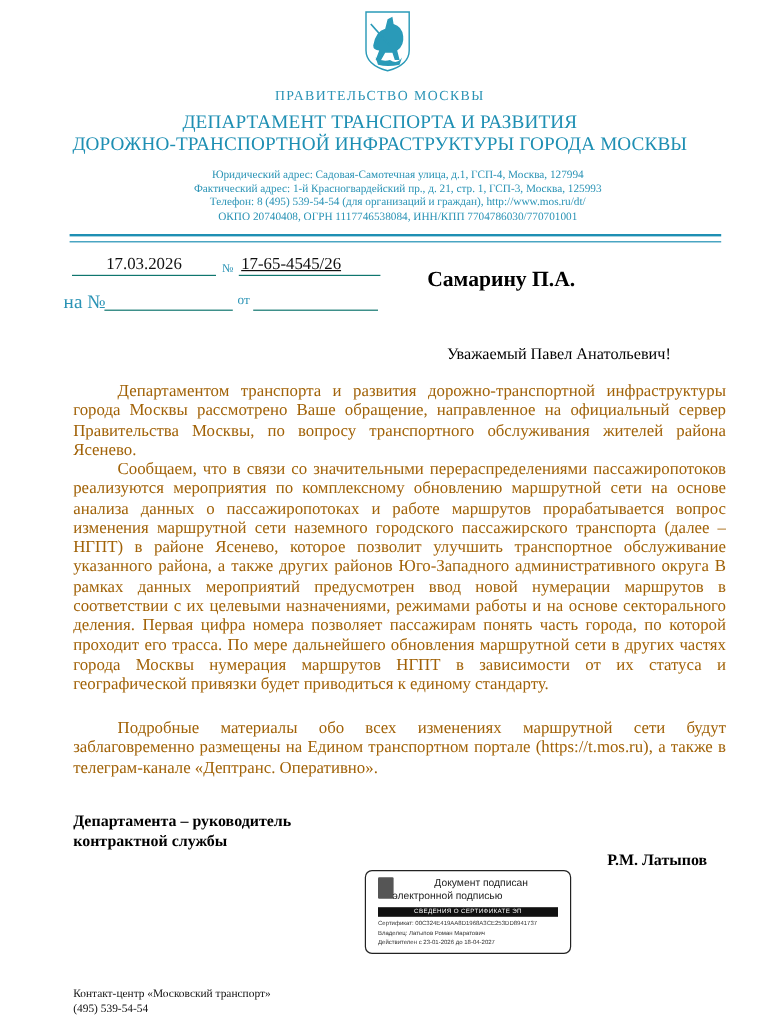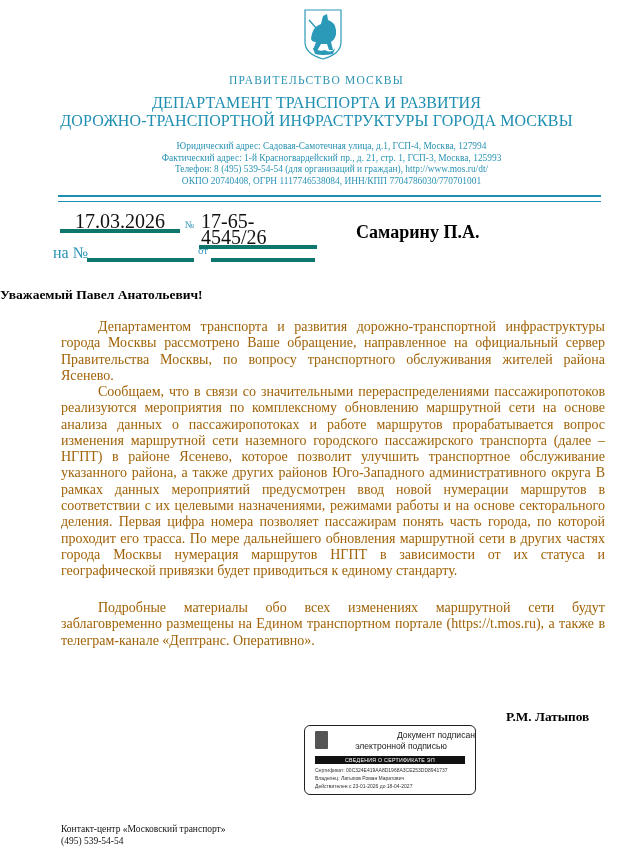--- a/index.html
+++ b/index.html
@@ -9,41 +9,41 @@
   .gov { left: 0; width: 633px; top: 74px; text-align: center; font-size: 11.5px; letter-spacing: 1.2px; color: #2a93b5; }
   .dept { left: 0; width: 633px; text-align: center; font-size: 16px; font-weight: normal; color: #1e8fb3; letter-spacing: 0.1px; }
   .dept1 { top: 94px; }
   .dept2 { top: 112px; }
   .addr { left: 0; width: 663px; text-align: center; font-size: 9.4px; color: #2a93b5; line-height: 11.5px; }
   .addr1 { top: 141px; }
   .addr2 { top: 152.5px; }
   .addr3 { top: 164px; }
   .addr4 { top: 175.5px; }
   .rule { left: 58px; width: 543px; top: 195px; height: 4px; border-top: 2px solid #1e8fb3; border-bottom: 1px solid #1e8fb3; }
-  .ulfield { border-bottom: 4px solid #0f766e; font-size: 20px; line-height: 16px; text-align: center; color: #111; }
+  .ulfield { border-bottom: 1px solid #0f766e; font-size: 14px; line-height: 16px; text-align: center; color: #111; }
   .date-field { left: 60px; top: 213px; width: 120px; }
   .num-label { left: 185px; top: 219px; font-size: 10px; color: #2a93b5; }
-  .num-field { left: 199px; top: 213px; width: 116px; text-align: left; padding-left: 2px; }
+  .num-field { left: 199px; top: 213px; width: 116px; text-align: left; padding-left: 2px; text-decoration: underline; }
   .on-label { left: 53px; top: 244px; font-size: 16px; color: #2a93b5; }
   .on-field { left: 87px; top: 246px; width: 107px; height: 12px; }
   .from-label { left: 198px; top: 244px; font-size: 11px; color: #2a93b5; }
   .from-field { left: 211px; top: 246px; width: 104px; height: 12px; }
   .addressee { left: 356px; top: 222px; font-size: 18px; font-weight: bold; }
-  .greeting { left: 0; width: 559px; top: 287px; text-align: left; font-size: 13.5px; font-weight: bold; }
+  .greeting { left: 0; width: 559px; top: 287px; text-align: right; font-size: 13.5px; font-weight: normal; }
   .body { left: 61px; width: 544px; font-size: 14px; line-height: 16.3px; text-align: justify; color: #a16207; }
   .body p { margin: 0; text-indent: 37px; }
   .p1 { top: 319px; }
   .p2 { top: 384px; }
   .p3 { top: 600px; }
   .sig-title { left: 61px; top: 675px; font-size: 13.3px; font-weight: bold; line-height: 17px; }
   .sig-name { left: 506px; top: 709px; font-size: 13.3px; font-weight: bold; }
   .stamp { left: 304px; top: 725px; width: 170px; height: 68px; border: 1.3px solid #222; border-radius: 6px; font-family: "Liberation Sans", sans-serif; }
   .stamp .slogo { position: absolute; left: 10px; top: 5px; width: 13px; height: 18px; background: #555; border-radius: 1px; }
-  .stamp .sline1 { position: absolute; left: 22px; width: 148px; top: 4px; text-align: right; font-size: 8.6px; color: #222; }
-  .stamp .sline2 { position: absolute; left: 22px; width: 148px; top: 15px; text-align: center; font-size: 8.6px; color: #222; }
+  .stamp .sline1 { position: absolute; left: 22px; width: 148px; top: 4px; text-align: center; font-size: 8.6px; color: #222; }
+  .stamp .sline2 { position: absolute; left: 22px; width: 148px; top: 15px; font-size: 8.6px; color: #222; }
   .stamp .sbar { position: absolute; left: 10px; width: 150px; top: 30px; height: 8px; background: #111; color: #fff; font-size: 5.2px; line-height: 8px; text-align: center; letter-spacing: 0.3px; }
   .stamp .sinfo { position: absolute; left: 10px; font-size: 5px; color: #333; white-space: nowrap; }
   .si1 { top: 41px; } .si2 { top: 49px; } .si3 { top: 57px; }
   .contact { left: 61px; top: 824px; font-size: 9.5px; line-height: 11.5px; color: #111; }
 </style>
 </head>
 <body>
 
 <svg class="abs emblem" viewBox="0 0 40 52">
   <path d="M2 2 H38 V34 Q38 46 20 51 Q2 46 2 34 Z" fill="#ffffff" stroke="#2a9ab8" stroke-width="1.2"></path>
@@ -80,20 +80,22 @@
     <p>Департаментом транспорта и развития дорожно-транспортной инфраструктуры города Москвы рассмотрено Ваше обращение, направленное на официальный сервер Правительства Москвы, по вопросу транспортного обслуживания жителей района Ясенево.</p>
   </div>
 <div class="abs body p2">
     <p>Сообщаем, что в связи со значительными перераспределениями пассажиропотоков реализуются мероприятия по комплексному обновлению маршрутной сети на основе анализа данных о пассажиропотоках и работе маршрутов прорабатывается вопрос изменения маршрутной сети наземного городского пассажирского транспорта (далее – НГПТ) в районе Ясенево, которое позволит улучшить транспортное обслуживание указанного района, а также других районов Юго-Западного административного округа В рамках данных мероприятий предусмотрен ввод новой нумерации маршрутов в соответствии с их целевыми назначениями, режимами работы и на основе секторального деления. Первая цифра номера позволяет пассажирам понять часть города, по которой проходит его трасса. По мере дальнейшего обновления маршрутной сети в других частях города Москвы нумерация маршрутов НГПТ в зависимости от их статуса и географической привязки будет приводиться к единому стандарту.</p>
   </div>
 <div class="abs body p3">
     <p>Подробные материалы обо всех изменениях маршрутной сети будут заблаговременно размещены на Едином транспортном портале (https://t.mos.ru), а также в телеграм-канале «Дептранс. Оперативно».</p>
   </div>
 
 <div class="abs sig-title">
+  <div>Департамента – руководитель</div>
+  <div>контрактной службы</div>
 </div>
 <div class="abs sig-name">Р.М. Латыпов</div>
 
 <div class="abs stamp">
   <div class="slogo"></div>
   <div class="sline1">Документ подписан</div>
   <div class="sline2">электронной подписью</div>
   <div class="sbar">СВЕДЕНИЯ О СЕРТИФИКАТЕ ЭП</div>
   <div class="sinfo si1">Сертификат: 00C324E419AA8D1968A3CE253DD8941737</div>
   <div class="sinfo si2">Владелец: Латыпов Роман Маратович</div>

